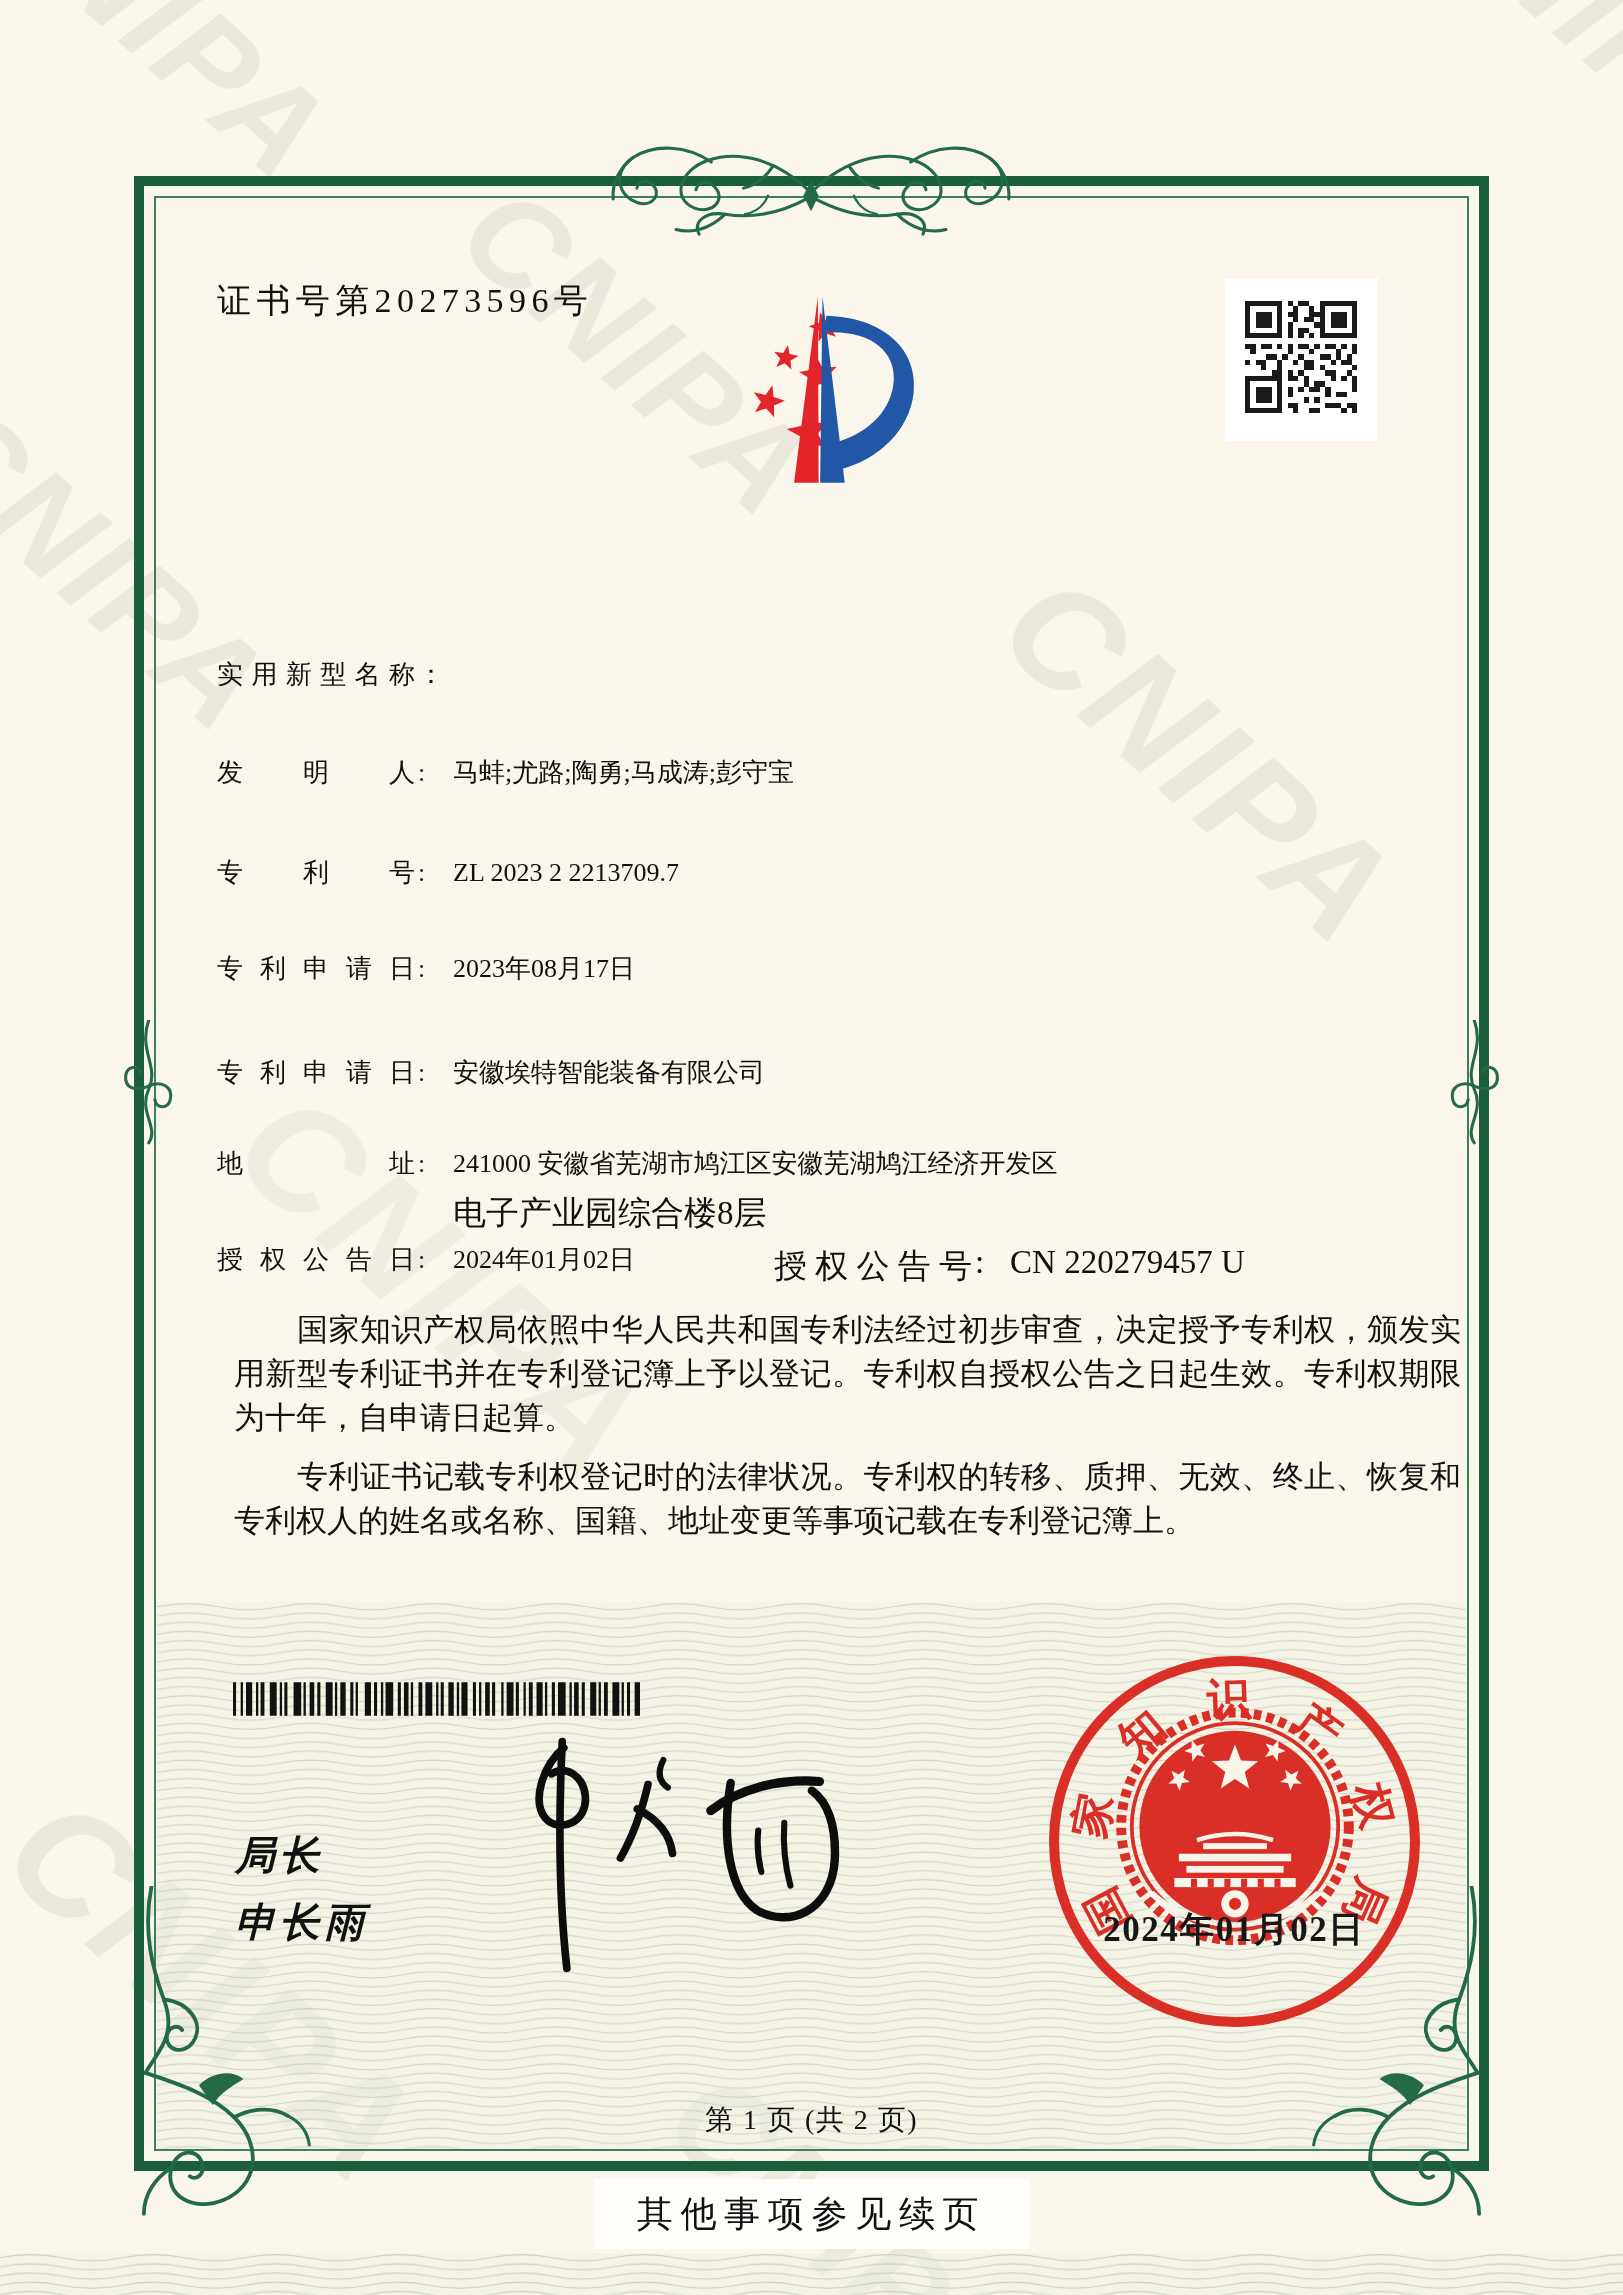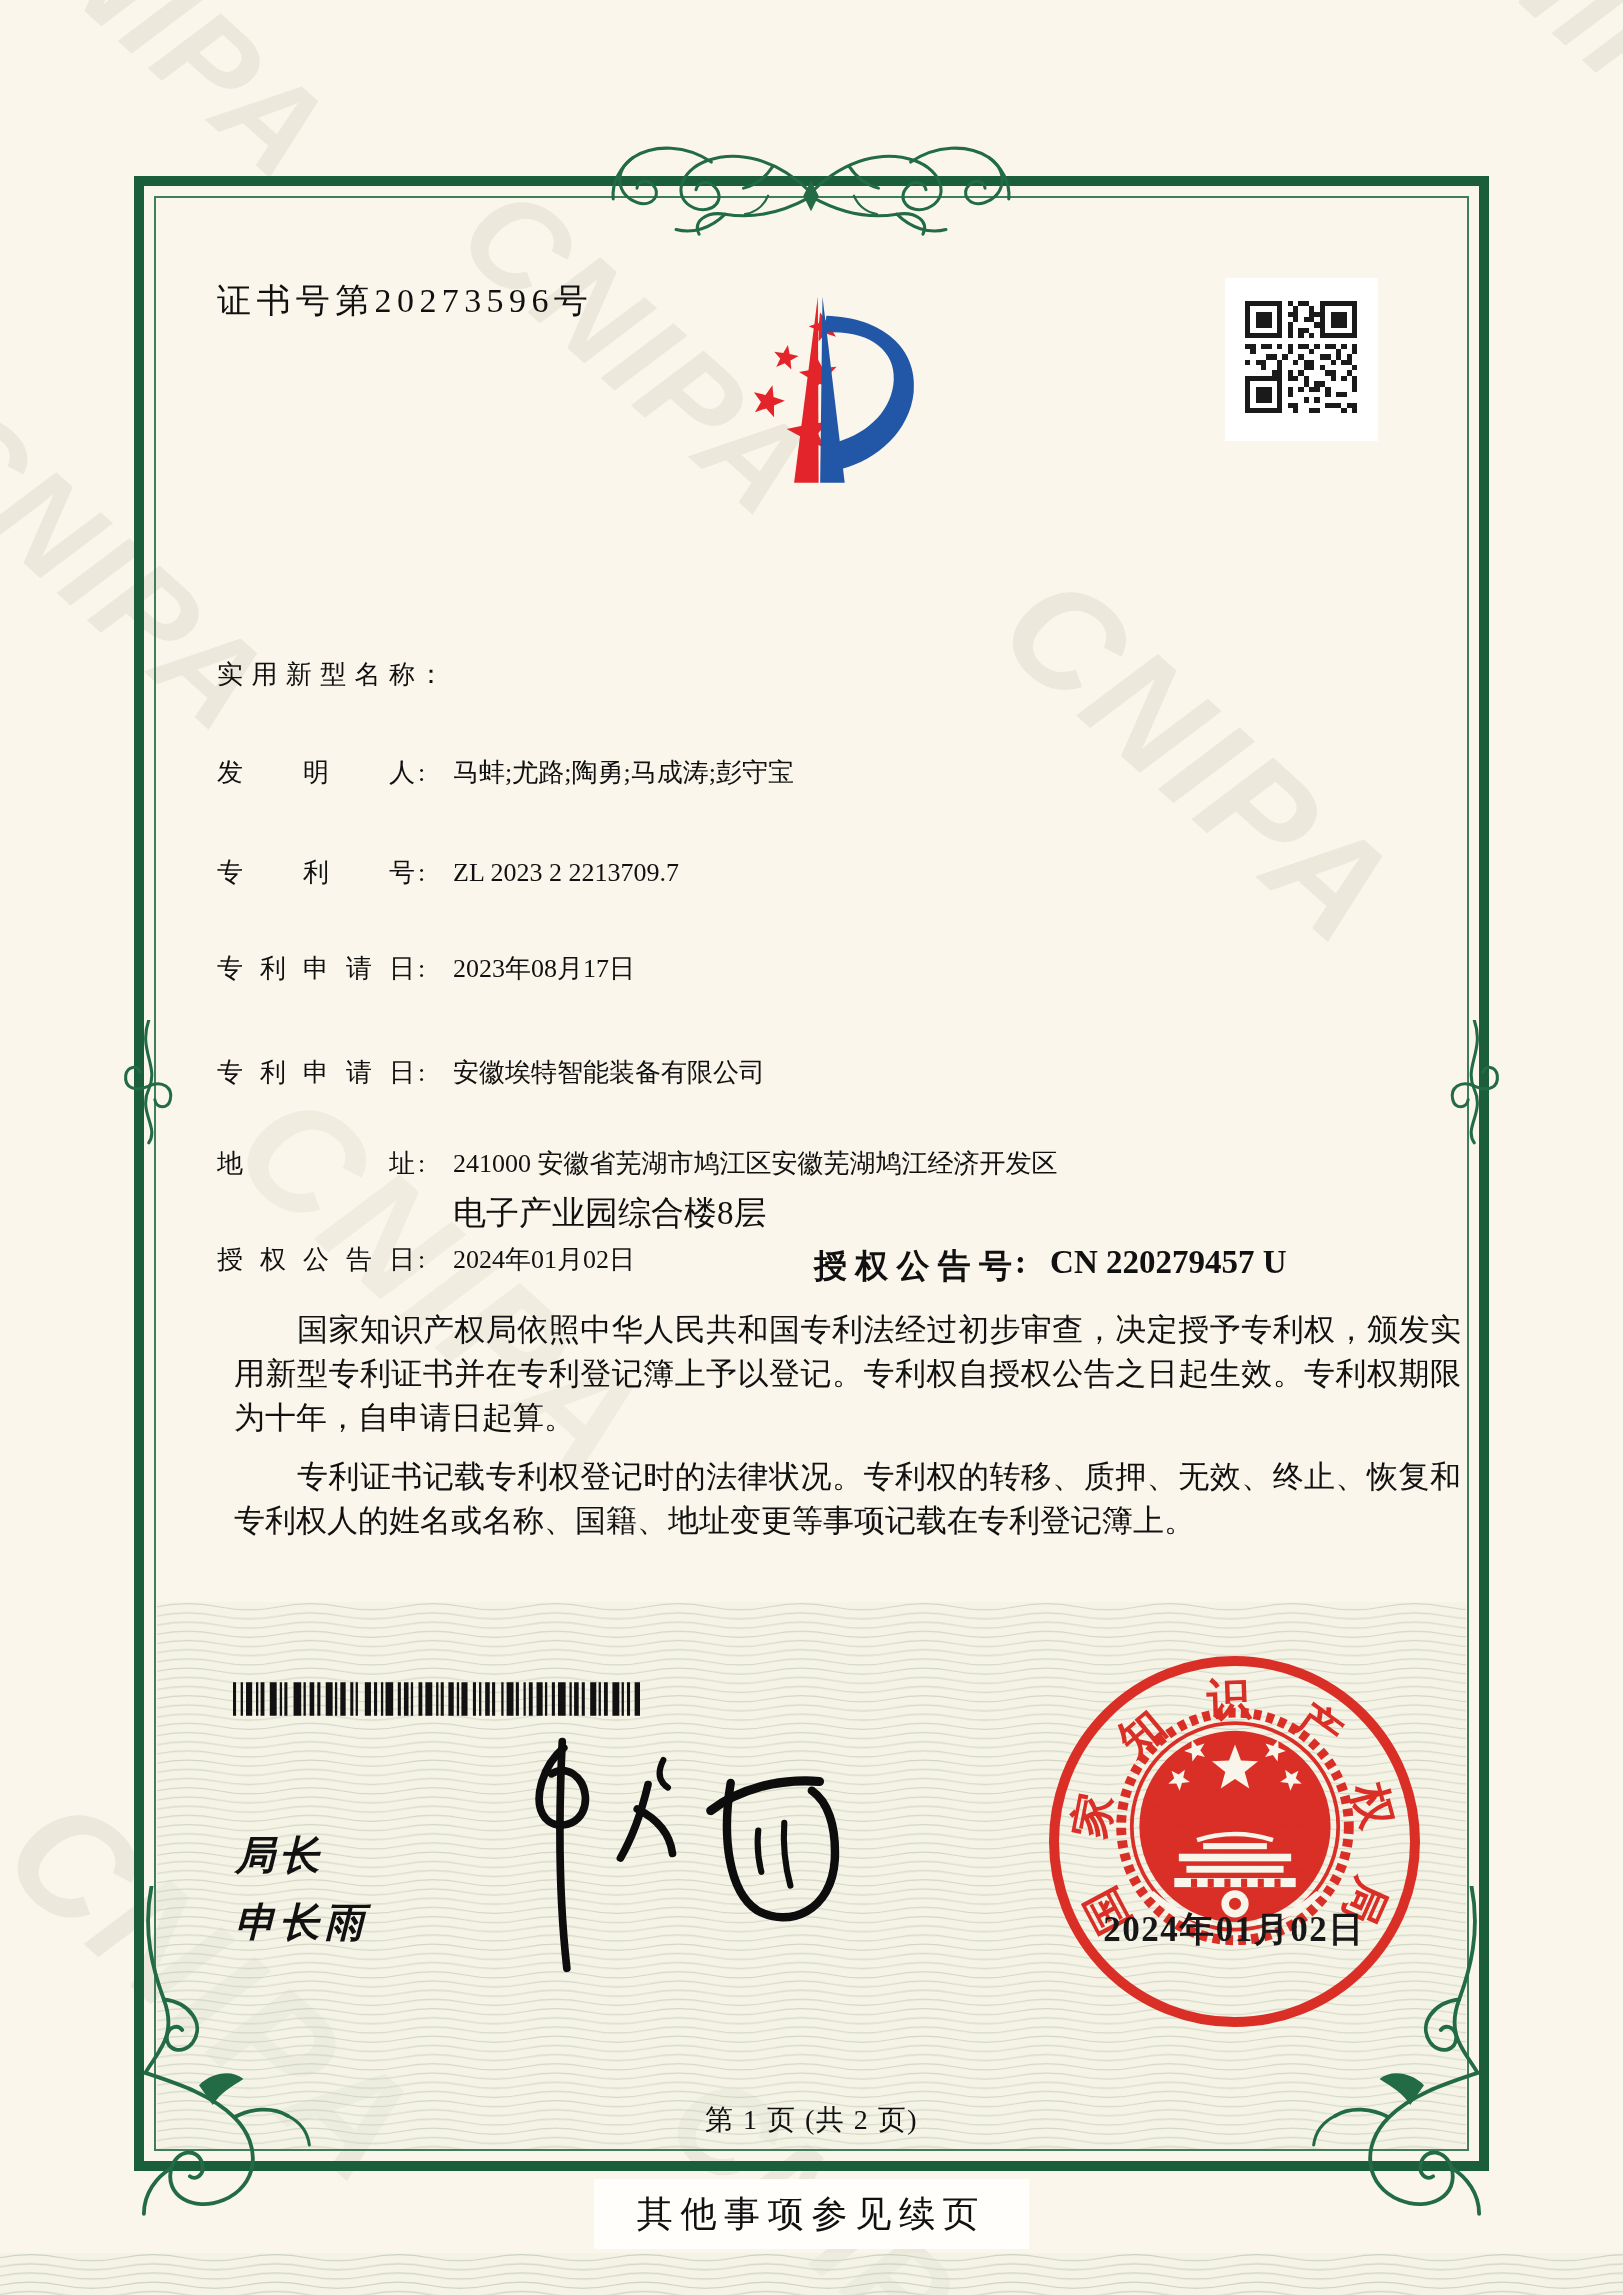--- a/index.html
+++ b/index.html
@@ -46,21 +46,21 @@
     font-size:74px; font-weight:700; letter-spacing:6.1px; z-index:4; margin:0;
   }
   
   .frow{ position:absolute; left:217px; display:flex; font-size:26px; line-height:1.2; z-index:4; white-space:nowrap;}
   .flabel{
     display:inline-block; width:198px; text-align:justify; text-align-last:justify;
   }
   .fcolon{ display:inline-block; width:35px; margin-left:3.1px; }
   .fvalue{ display:inline-block; }
   .addr-line2{ position:absolute; left:453px; top:1191px; font-size:33px; z-index:4; white-space:nowrap;}
-  .grant-group{ position:absolute; left:814px; top:1244px; display:flex; font-size:33px; z-index:4; white-space:nowrap;font-weight:bold;}
+  .grant-group{ position:absolute; left:774px; top:1244px; display:flex; font-size:33px; z-index:4; white-space:nowrap;}
   
   .paras{
     position:absolute; left:234px; top:1308px; width:1227px; z-index:4;
     font-size:31px; line-height:44px; text-align:justify;
   }
   .paras p{ margin:0 0 14.6px 0; text-indent:63px; }
   
   .barcode{ position:absolute; left:233px; top:1682px; z-index:3; }
   .director-title,.director-name{
     position:absolute; left:235px; font-family:"Liberation Sans","DejaVu Sans",sans-serif;

